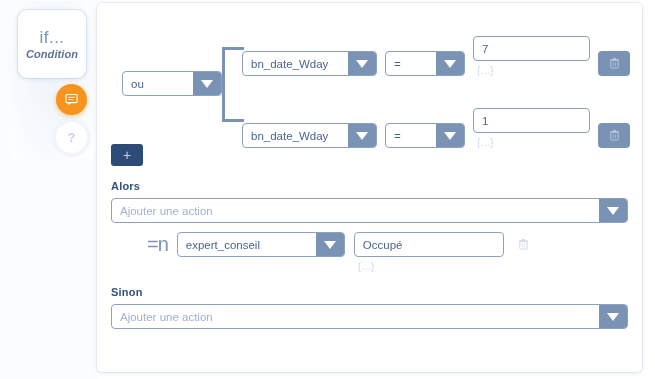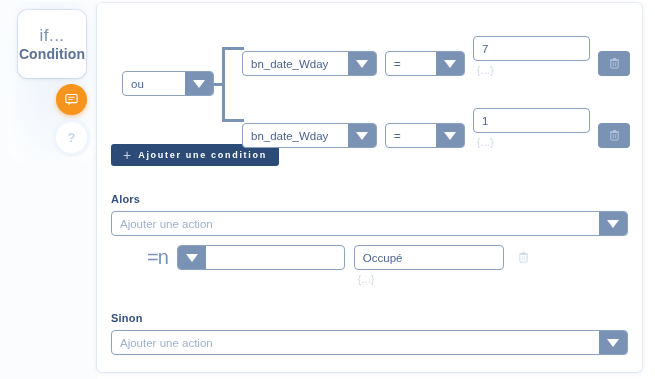--- a/index.html
+++ b/index.html
@@ -50,24 +50,25 @@
     gap: 2px;
   }
   .node-title {
     font-size: 17px;
     color: #7b92b5;
     letter-spacing: .5px;
     line-height: 1;
     font-weight: 400;
   }
   .node-sub {
-    font-size: 14px;
+    font-size: 11px;
     font-weight: bold;
     color: #5c7295;
     letter-spacing: .1px;
+    font-style: italic;
   }
 
   .fab {
     position: absolute;
     left: 56px; top: 84px;
     width: 31px; height: 31px;
     border-radius: 50%;
     background: #f7941e;
     box-shadow: 0 2px 5px rgba(240,150,40,.45);
     display: flex; align-items: center; justify-content: center;
@@ -168,21 +169,21 @@
   
   .tree-area {
     position: relative;
     margin-top: 10px;
     height: 115px;
   }
 
   .ou-box {
     position: absolute;
     left: 11px; top: 44px;
-    width: 92px;
+    width: 100px;
   }
 
   .connector { position: absolute; background: #7a93b5; }
   .c-stem   { left: 87px;  top: 56px; width: 26px; height: 3px; }
   .c-vert   { left: 111px; top: 20px; width: 3px;  height: 75px; }
   .c-top    { left: 111px; top: 20px; width: 22px; height: 3px; }
   .c-bot    { left: 111px; top: 92px; width: 22px; height: 3px; }
 
   .cond-row {
     position: absolute;
@@ -227,21 +228,21 @@
     margin-top: 2px;
   }
   .add-cond .plus {
     font-size: 14px;
     font-weight: 300;
     letter-spacing: 0;
     line-height: 1;
     color: #c3d2e6;
   }
 
-  .block { margin-top: 27px; }
+  .block { margin-top: 14px; }
   .block .section-label { display: block; margin-bottom: 6px; }
 
   .action-row {
     display: flex;
     align-items: flex-start;
     gap: 9px;
     margin-top: 9px;
     padding-left: 36px;
   }
   .eq-icon {
@@ -370,39 +371,39 @@
             <line x1="9.5" y1="10" x2="9.5" y2="19" stroke="#c5d3e6" stroke-width="1.4"></line>
             <line x1="14.5" y1="10" x2="14.5" y2="19" stroke="#c5d3e6" stroke-width="1.4"></line>
           </svg>
         </div>
       </div>
     </div>
 
     
     <div class="add-cond">
       <span class="plus">+</span>
-      <span>Ajouter une condition</span>
     </div>
 
     
     <div class="block">
       <span class="section-label">Alors</span>
 
       <div class="field">
         <span class="txt ph">Ajouter une action</span>
         <span class="caret">
             <i></i>
           </span>
       </div>
 
       <div class="action-row">
         <span class="eq-icon">=n</span>
 
         <div class="cell w-act-sel">
           <div class="field">
+            <span class="txt">expert_conseil</span>
             <span class="caret">
                 <i></i>
               </span>
           </div>
         </div>
 
         <div class="cell w-act-val">
           <div class="plain-input">Occupé</div>
           <div class="ghost">{...}</div>
         </div>

